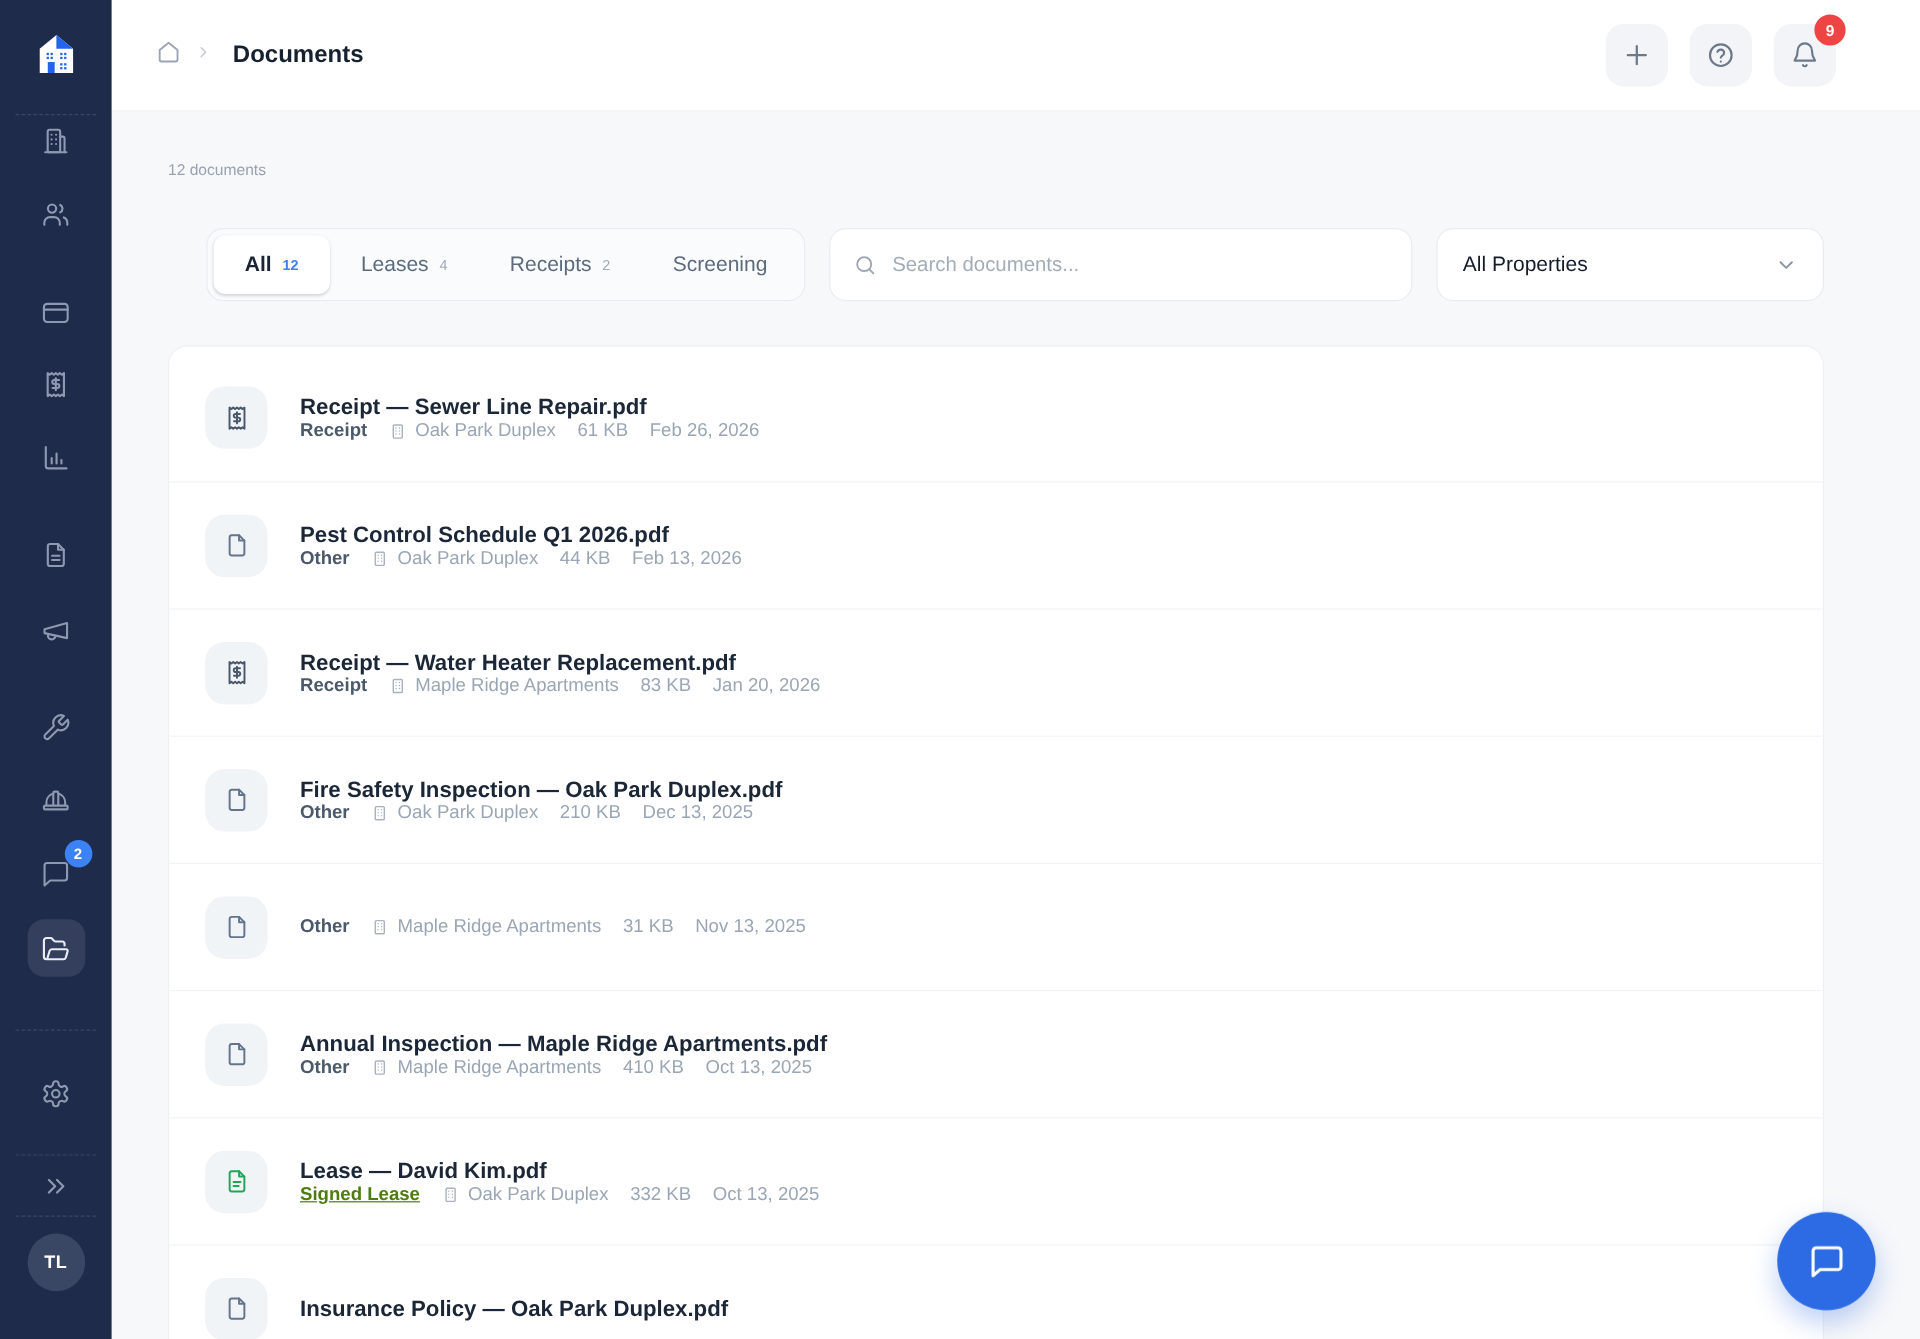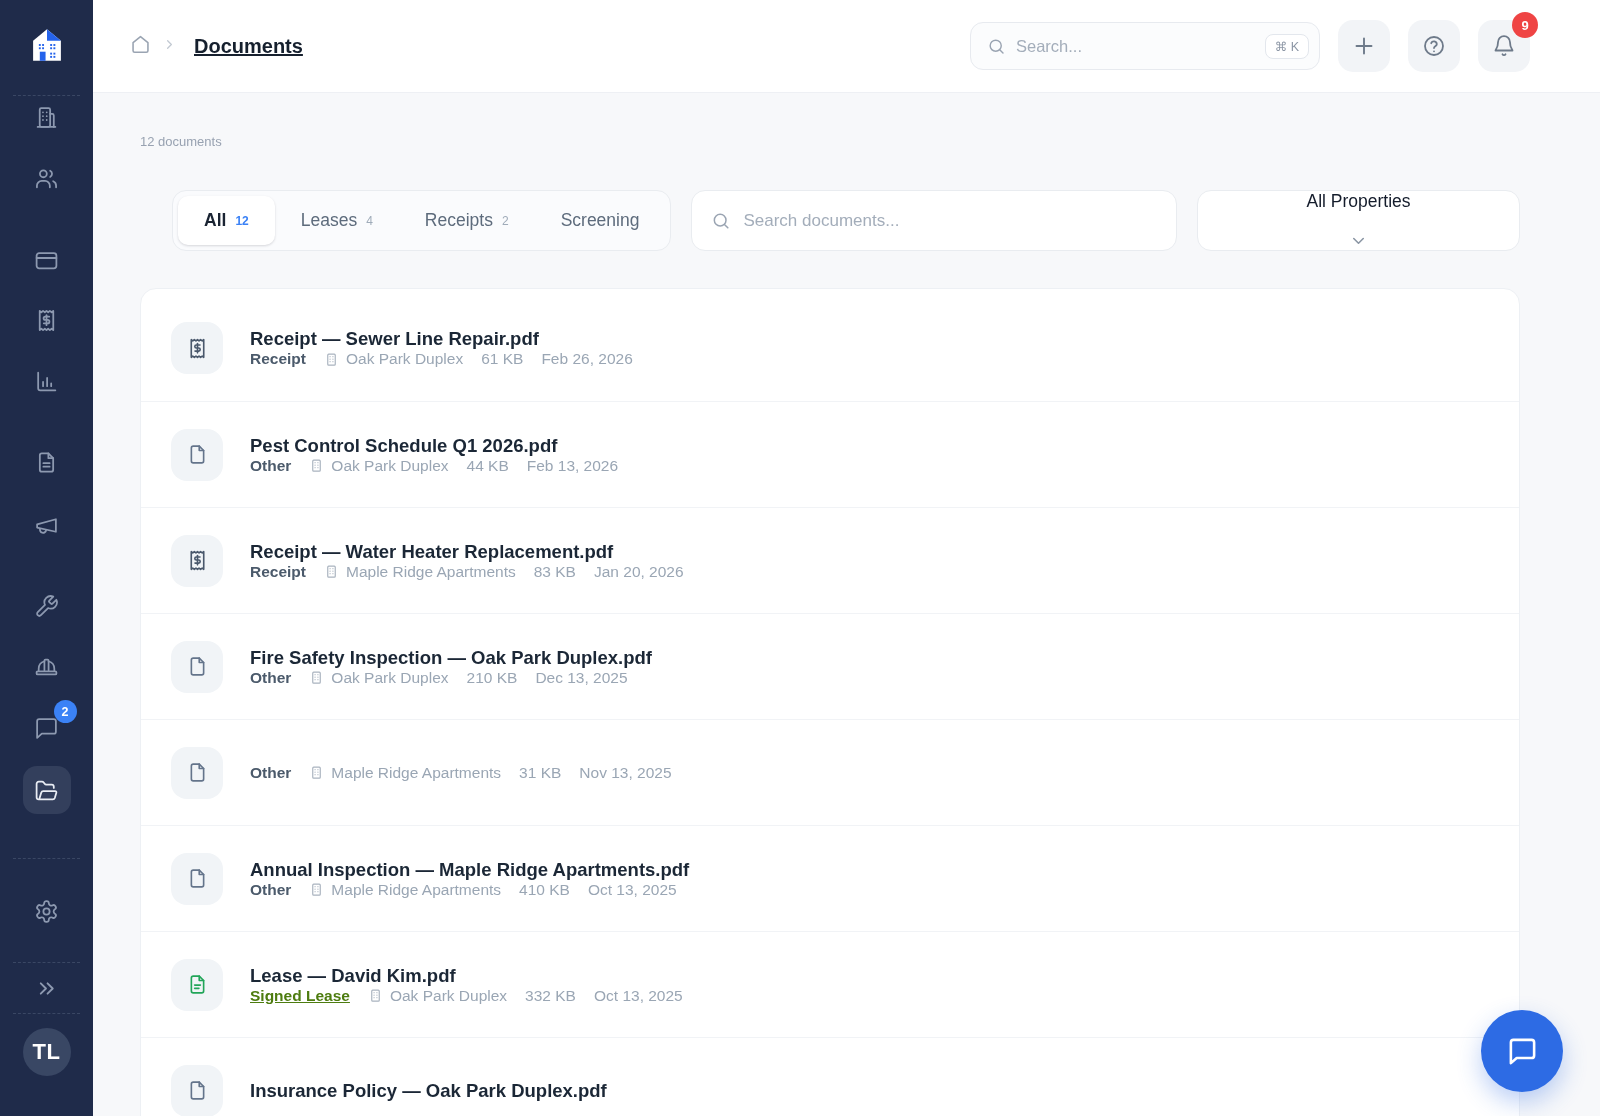--- a/index.html
+++ b/index.html
@@ -14,30 +14,30 @@
   .sb-item { position:absolute; left:50%; transform:translateX(-50%); width:48px; height:48px;
              display:flex; align-items:center; justify-content:center; background:transparent; border:none;
              color:#8d99b0; border-radius:14px; cursor:pointer; }
   .sb-item svg { width:25px; height:25px; }
   .sb-item.active { background:#333f5c; color:#e9edf4; }
   .sb-badge { position:absolute; top:-4px; right:-6px; min-width:23px; height:23px; border-radius:12px;
               background:#3b82f6; color:#fff; font-size:12.5px; font-weight:700;
               display:flex; align-items:center; justify-content:center; }
   .avatar { position:absolute; top:1028px; left:50%; transform:translateX(-50%); width:48px; height:48px;
             border-radius:50%; background:#394764; color:#fff; display:flex; align-items:center; justify-content:center;
-            font-size:22px; font-weight:700; letter-spacing:.5px; cursor:pointer; }
+            font-size:15px; font-weight:700; letter-spacing:.5px; cursor:pointer; }
 
   
   .main { flex:1; display:flex; flex-direction:column; min-width:0; }
   .header { height:93px; flex-shrink:0; background:#fff; border-bottom:1px solid #eef0f4;
             display:flex; align-items:center; justify-content:space-between; padding:0 70px 0 37px; }
   .breadcrumb { display:flex; align-items:center; gap:11px; color:#9aa4b2; }
   .breadcrumb svg { width:21px; height:21px; }
   .crumb-sep svg { width:15px; height:15px; }
-  .crumb-title { font-size:20px; font-weight:700; color:#16202e; margin-left:6px;text-decoration:underline; }
+  .crumb-title { font-size:20px; font-weight:700; color:#16202e; margin-left:6px; }
   .header-right { display:flex; align-items:center; gap:18px; }
   .search-bar { width:350px; height:48px; background:#fbfcfd; border:1px solid #e7eaef; border-radius:13px;
                 display:flex; align-items:center; padding:0 10px 0 16px; gap:10px; color:#9aa4b2; }
   .search-bar svg { width:19px; height:19px; flex-shrink:0; }
   .search-bar input { border:none; outline:none; background:transparent; flex:1; font-size:16.5px;
                       color:#33404f; font-family:inherit; }
   .search-bar input::placeholder, .doc-search input::placeholder { color:#a3adba; }
   .kbd { border:1px solid #e3e7ed; border-radius:8px; padding:4px 9px; font-size:12.5px; color:#8c96a5; background:#fff; }
   .icon-btn { width:52px; height:52px; border-radius:15px; background:#f2f4f7; border:none; position:relative;
               display:flex; align-items:center; justify-content:center; color:#6e7a8a; cursor:pointer; }
@@ -56,21 +56,21 @@
   .tab .count { font-size:12px; color:#9fabb9; }
   .tab.active { background:#fff; color:#1a2433; font-weight:700;
                 box-shadow:0 1px 3px rgba(16,24,40,.10), 0 1px 2px rgba(16,24,40,.06); }
   .tab.active .count { color:#3b82f6; font-weight:700; }
   .doc-search { flex:1; background:#fff; border:1px solid #e9ecf0; border-radius:14px;
                 display:flex; align-items:center; gap:12px; padding:0 19px; color:#9aa4b2; }
   .doc-search svg { width:20px; height:20px; flex-shrink:0; }
   .doc-search input { border:none; outline:none; background:transparent; flex:1; font-size:17px; color:#33404f; font-family:inherit; }
   .prop-select { width:323px; background:#fff; border:1px solid #e9ecf0; border-radius:14px;
                  display:flex; align-items:center; justify-content:space-between; padding:0 21px;
-                 font-size:17.5px; color:#141c2b; cursor:pointer;flex-direction:column; }
+                 font-size:17.5px; color:#141c2b; cursor:pointer; }
   .prop-select svg { width:19px; height:19px; color:#8b96a4; }
 
   .doc-card { margin-top:37px; background:#fff; border:1px solid #edf0f4; border-radius:16px; overflow:hidden; padding-top:6px; }
   .doc-row { height:106px; display:flex; align-items:center; padding:0 30px; gap:27px; cursor:pointer; border-top:1px solid #f1f3f6; }
   .doc-row:first-child { border-top:none; }
   .doc-icon { width:52px; height:52px; border-radius:16px; background:#f1f4f7; flex-shrink:0;
               display:flex; align-items:center; justify-content:center; }
   .doc-icon svg { width:23px; height:23px; display:none; }
   .doc-icon[data-icon="receipt"] .i-receipt { display:block; color:#4a586c; }
   .doc-icon[data-icon="file"] .i-file { display:block; color:#64748b; }
@@ -216,28 +216,20 @@
           </svg>
         </span>
         <span class="crumb-sep">
           <svg viewBox="0 0 24 24" fill="none" stroke="#c2c9d2" stroke-width="2" stroke-linecap="round" stroke-linejoin="round">
               <path d="m9 6 6 6-6 6"></path>
             </svg>
         </span>
         <span class="crumb-title">Documents</span>
       </div>
       <div class="header-right">
-        <div class="search-bar">
-          <svg viewBox="0 0 24 24" fill="none" stroke="currentColor" stroke-width="1.8" stroke-linecap="round">
-              <circle cx="11" cy="11" r="7"></circle>
-              <path d="m20.2 20.2-3.8-3.8"></path>
-            </svg>
-          <input type="text" placeholder="Search..." style="">
-          <span class="kbd">⌘ K</span>
-        </div>
         <button class="icon-btn">
           <svg viewBox="0 0 24 24" fill="none" stroke="currentColor" stroke-width="1.9" stroke-linecap="round">
               <path d="M12 4.5v15M4.5 12h15"></path>
             </svg>
         </button>
         <button class="icon-btn">
           <svg viewBox="0 0 24 24" fill="none" stroke="currentColor" stroke-width="1.8" stroke-linecap="round">
               <circle cx="12" cy="12" r="9"></circle>
               <path d="M9.2 9.2a2.9 2.9 0 0 1 5.6 1c0 1.9-2.8 2.3-2.8 3.8"></path>
               <path d="M12 17.3h.01"></path>

